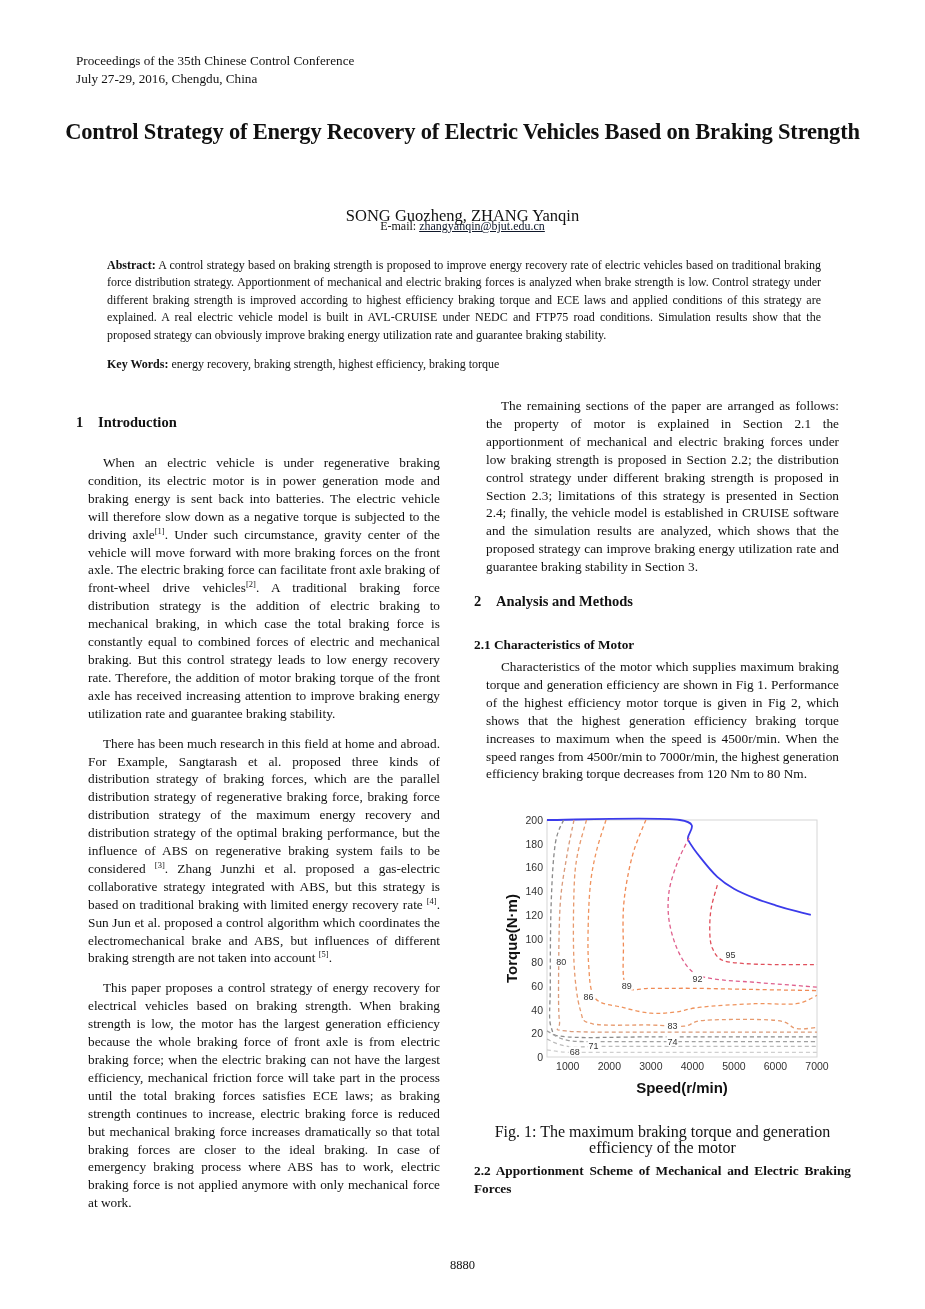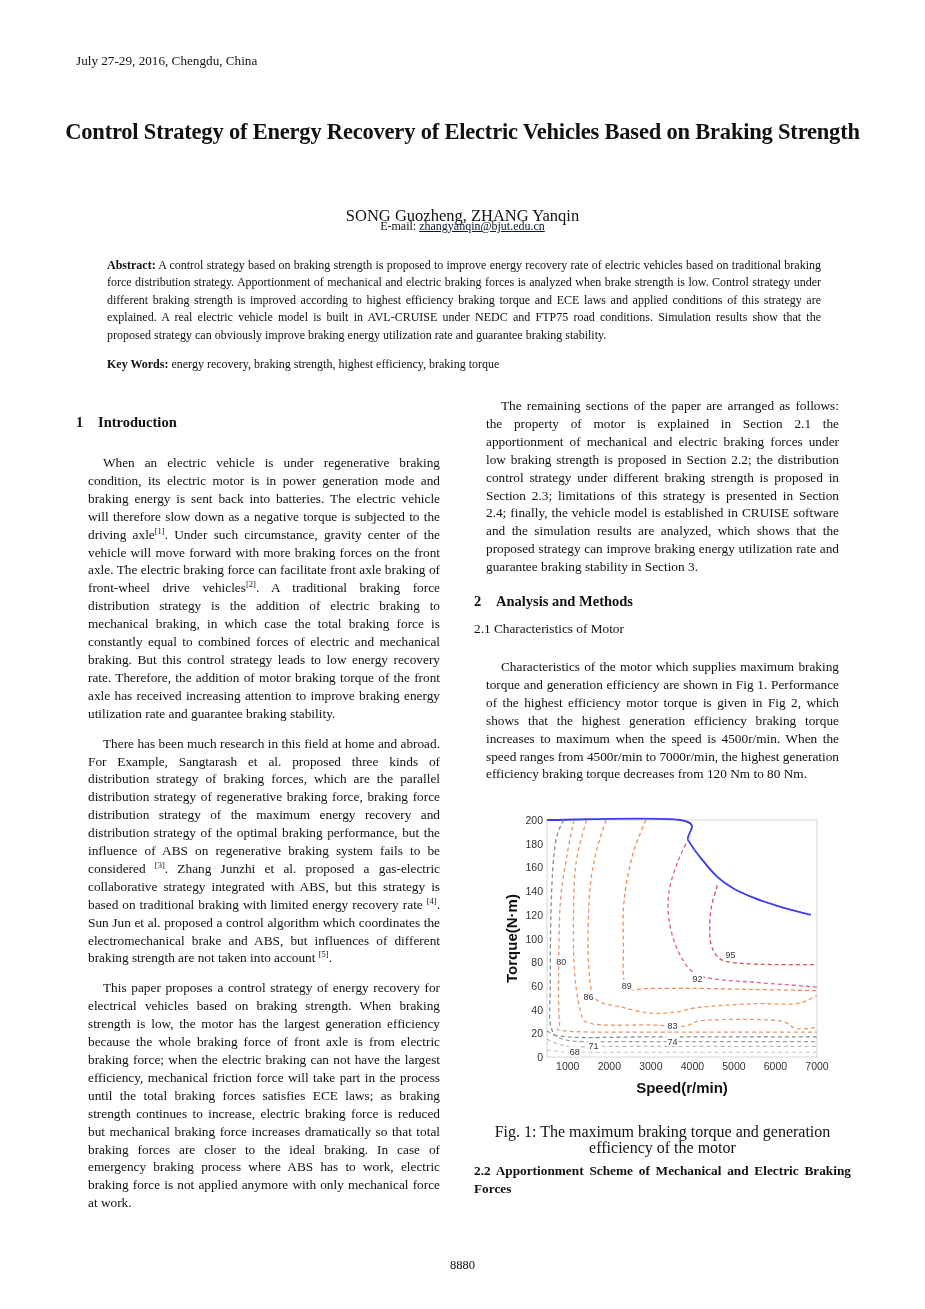--- a/index.html
+++ b/index.html
@@ -14,31 +14,32 @@
   .affil a { color: #0f172a; text-decoration: underline; }
   .abstract { left: 107px; width: 714px; top: 257px; font-size: 12px; line-height: 17.4px; text-align: justify; }
   .abstract b { font-weight: bold; }
   .keywords { left: 107px; width: 714px; top: 356px; font-size: 12px; line-height: 17px; }
   .col { font-size: 13.3px; line-height: 17.9px; text-align: justify; }
   .col p { margin: 12px; text-indent: 15px; }
   .col-left { left: 76px; width: 376px; top: 442px; }
   .col-right-top { left: 474px; width: 377px; top: 385px; }
   .h1 { font-weight: bold; font-size: 14.5px; line-height: 18px; }
   .h1 .num { display: inline-block; width: 22px; }
-  .h2 { font-weight: normal; font-size: 13.3px; line-height: 18px; }
+  .h2 { font-weight: bold; font-size: 13.3px; line-height: 18px; margin-top: 16px; }
   sup { font-size: 8.5px; line-height: 0; vertical-align: 5px; }
   .caption { left: 474px; width: 377px; top: 1124px; text-align: center; font-size: 16px; line-height: 16px; }
   .h22 { left: 474px; width: 377px; top: 1162px; font-weight: bold; font-size: 13.3px; line-height: 17.5px; text-align: justify; text-align-last: left; }
   .pagenum { left: 0; width: 925px; top: 1258px; text-align: center; font-size: 12.5px; }
   svg text { font-family: "Liberation Sans", sans-serif; }
 </style>
 </head>
 <body>
 
 <div class="abs conf">
+  <div>Proceedings of the 35th Chinese Control Conference</div>
   <div>July 27-29, 2016, Chengdu, China</div>
 </div>
 
 <div class="abs title">Control Strategy of Energy Recovery of Electric Vehicles Based on Braking Strength</div>
 <div class="abs authors">SONG Guozheng, ZHANG Yanqin</div>
 <div class="abs affil">
   <div><span>E-mail: </span><a>zhangyanqin@bjut.edu.cn</a></div>
 </div>
 
 <div class="abs abstract"><b>Abstract:</b><span> A control strategy based on braking strength is proposed to improve energy recovery rate of electric vehicles based on traditional braking force distribution strategy.  Apportionment of mechanical and electric braking forces is analyzed when brake strength is low. Control strategy under different braking strength is improved according to highest efficiency braking torque and ECE laws and applied conditions of this strategy are explained. A real electric vehicle model is built in AVL-CRUISE under NEDC and FTP75 road conditions. Simulation results show that the proposed strategy can obviously improve braking energy utilization rate and guarantee braking stability.</span></div>

